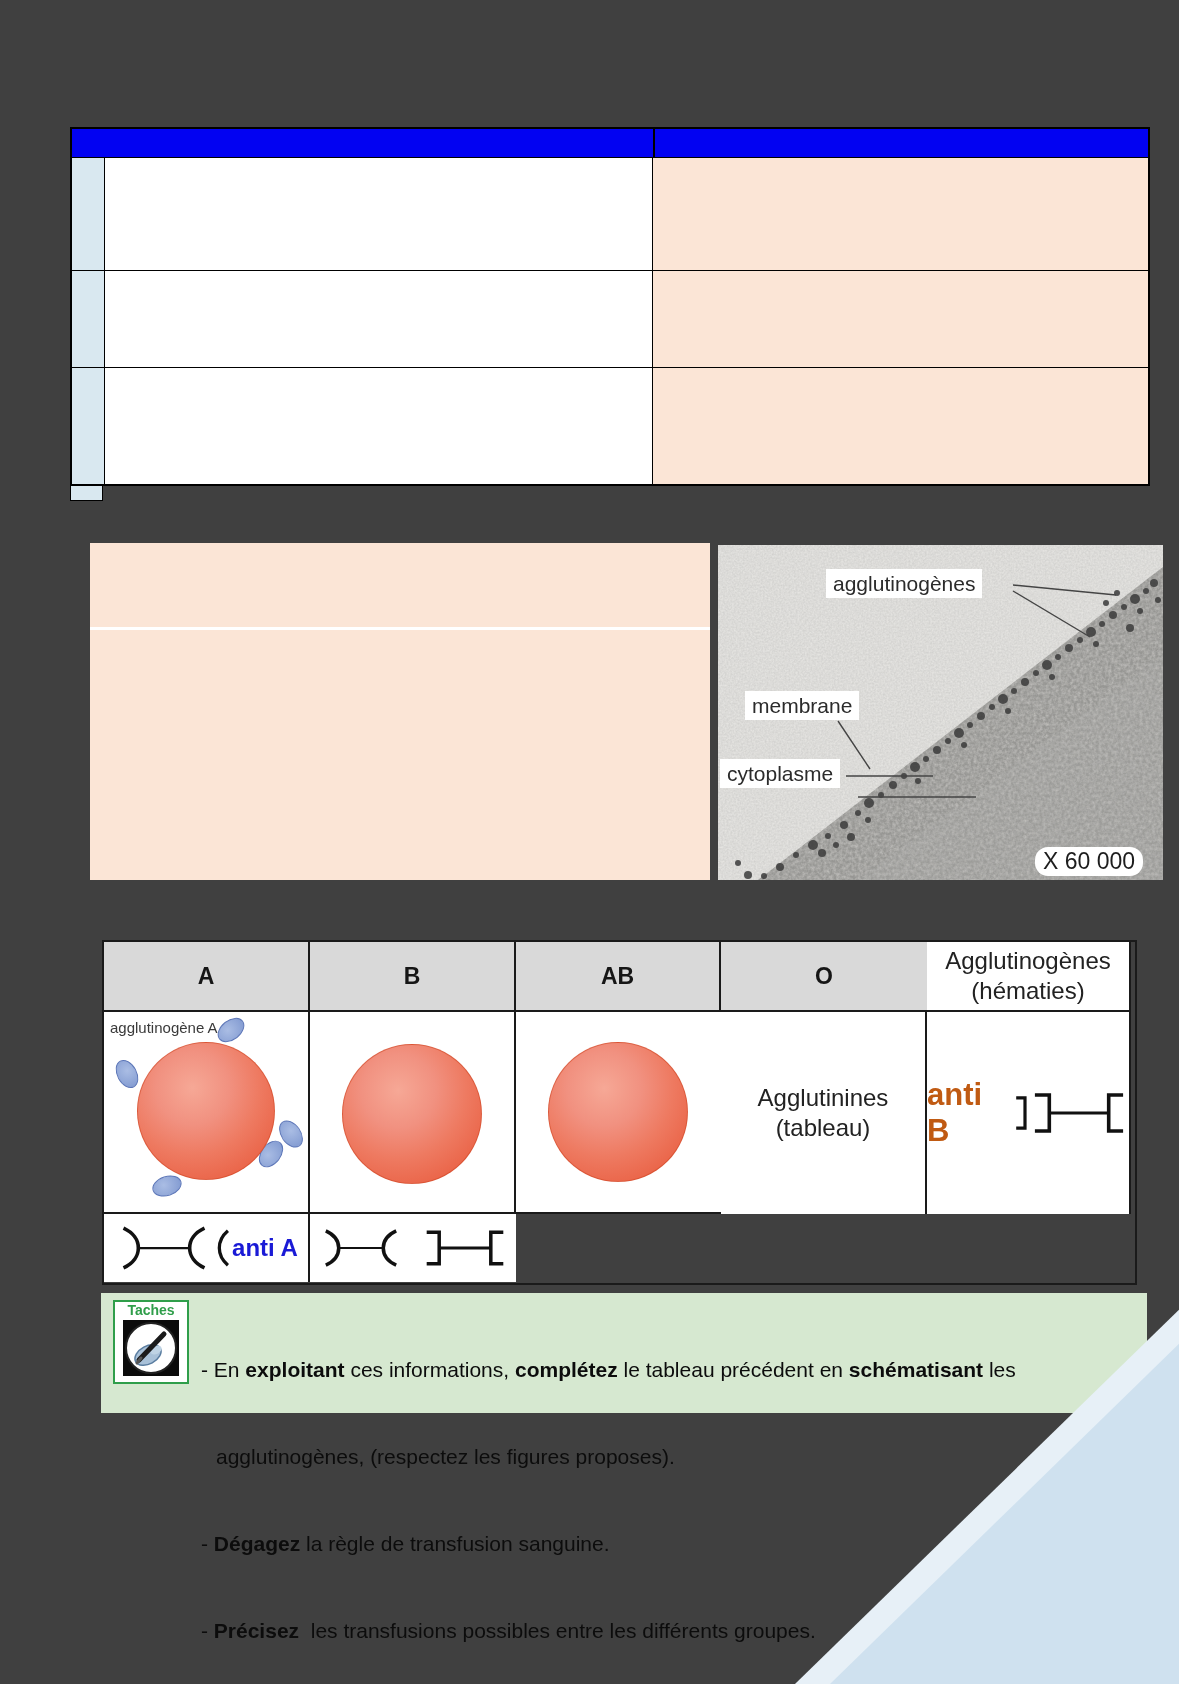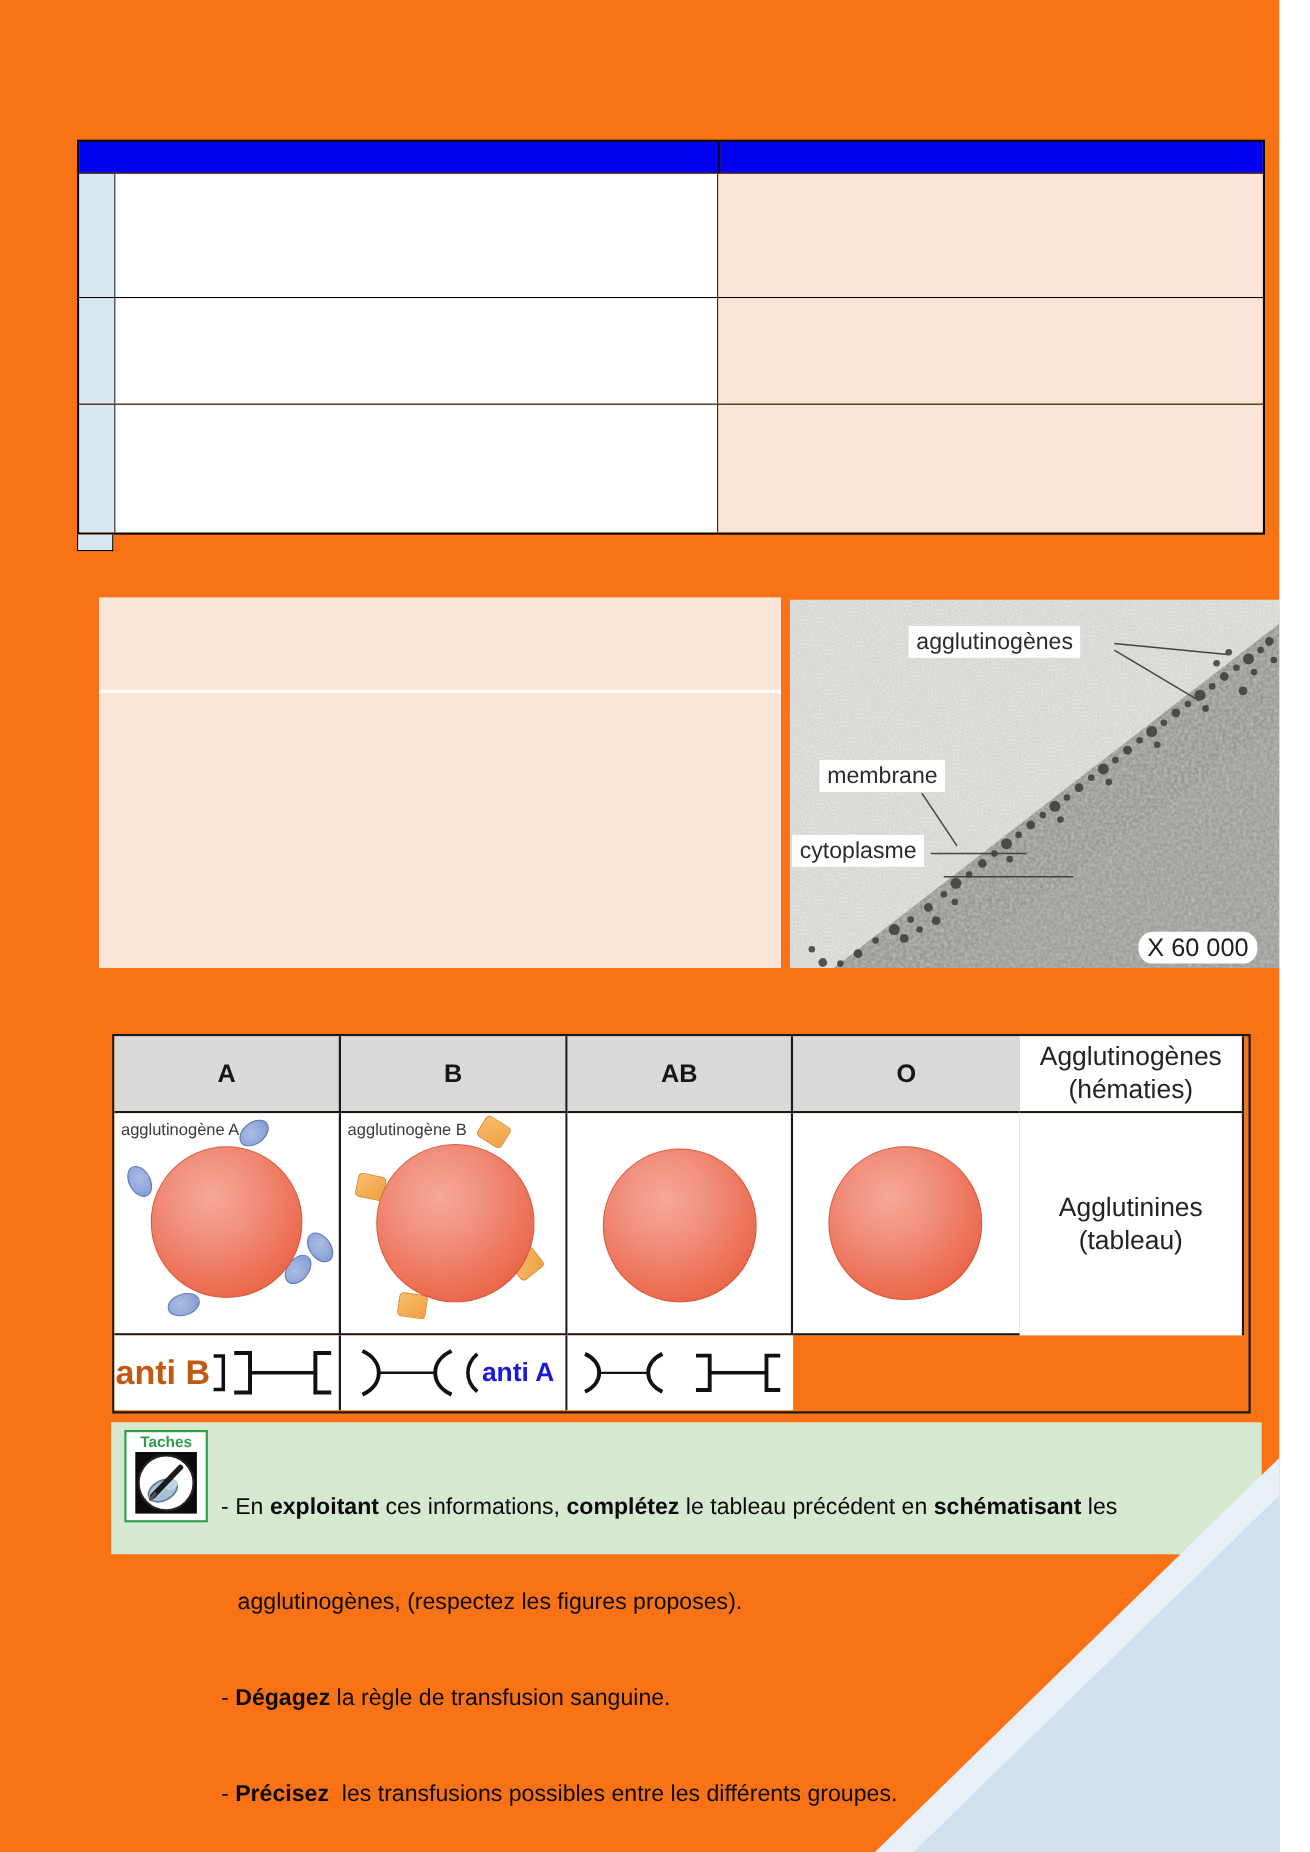--- a/index.html
+++ b/index.html
@@ -1,17 +1,17 @@
 <!DOCTYPE html>
 <html style="--header-blue: #0202f2; --peach: #fbe5d6; --pale-blue: #d9e8f0; --table-gray: #d9d9d9; --green-bg: #d6e8d0; --green-accent: #2f9e4a; --anti-b-orange: #c05a12; --anti-a-blue: #1a1ad6; --triangle-blue: #cfe1ef;"><head>
 <meta charset="utf-8">
 <style>
   html,body{margin:0;padding:0;background:#fff;}
-  .page{position:relative;width:1163px;height:1684px;background:#f97316;overflow:hidden;
-        font-family:"Liberation Sans", sans-serif;color:#111;}
+  .page{position:relative;width:1163px;height:1684px;background:#404040;overflow:hidden;
+        font-family:"Liberation Sans", sans-serif;color:#111;padding-left:16px;}
 
   
   .notes-table{position:absolute;left:70px;top:127px;width:1080px;height:359px;
                border:2px solid #000;box-sizing:border-box;display:flex;flex-direction:column;}
   .nt-header{display:flex;height:28px;flex:0 0 28px;}
   .nt-header .h-left{width:583px;background:var(--header-blue);border-right:2px solid #000;box-sizing:border-box;}
   .nt-header .h-right{flex:1;background:var(--header-blue);}
   .nt-row{display:flex;border-top:1.5px solid #000;box-sizing:border-box;}
   .nt-row .c-tag{width:33px;background:var(--pale-blue);border-right:1.5px solid #000;box-sizing:border-box;}
   .nt-row .c-white{width:548px;background:#fff;border-right:1.5px solid #000;box-sizing:border-box;}
@@ -203,28 +203,20 @@
     <div class="bt-cell">
       <span class="cell-tag">agglutinogène A</span>
       <div class="rbc" style="left:33px;top:30px;width:138px;height:138px;"></div>
       <div class="oval" style="left:112px;top:8px;transform:rotate(-38deg);"></div>
       <div class="oval" style="left:8px;top:52px;transform:rotate(62deg);"></div>
       <div class="oval" style="left:48px;top:164px;transform:rotate(-18deg);"></div>
       <div class="oval" style="left:152px;top:132px;transform:rotate(-52deg);"></div>
       <div class="oval" style="left:172px;top:112px;transform:rotate(55deg);"></div>
     </div>
     <div class="bt-cell">
-      <span class="cell-tag">agglutinogène B</span>
-      <div class="rbc" style="left:32px;top:28px;width:144px;height:144px;"></div>
-      <div class="sq" style="left:126px;top:6px;transform:rotate(32deg);"></div>
-      <div class="sq" style="left:14px;top:56px;transform:rotate(12deg);"></div>
-      <div class="sq" style="left:156px;top:126px;transform:rotate(-38deg);"></div>
-      <div class="sq" style="left:52px;top:164px;transform:rotate(8deg);"></div>
-    </div>
-    <div class="bt-cell">
       <div class="rbc" style="left:32px;top:32px;width:140px;height:140px;"></div>
     </div>
     <div class="bt-cell last-col">
       <div class="rbc" style="left:32px;top:30px;width:140px;height:140px;"></div>
     </div>
 
     <div class="bt-cell bt-label last-row">
       <div><span>Agglutinines</span><br>
            <span>(tableau)</span></div>
     </div>

